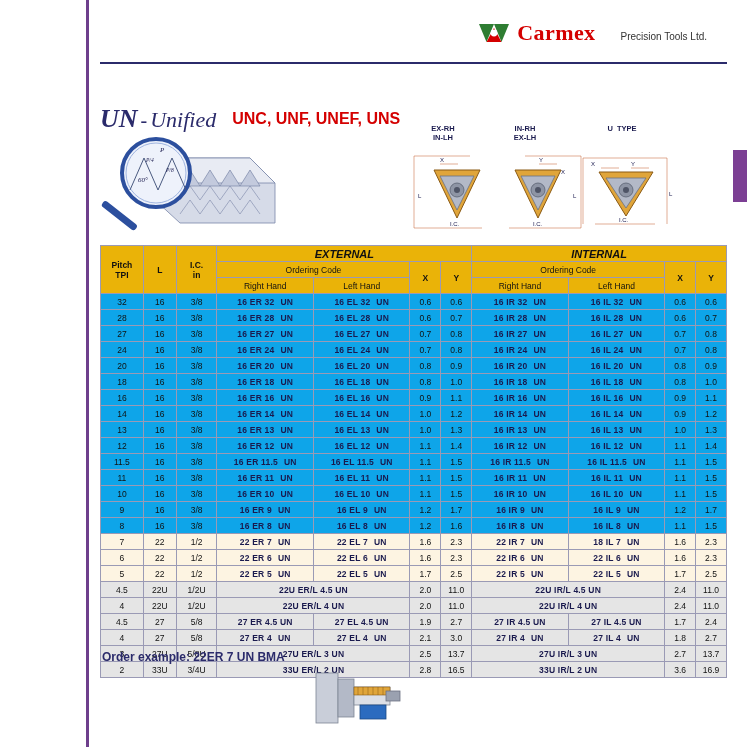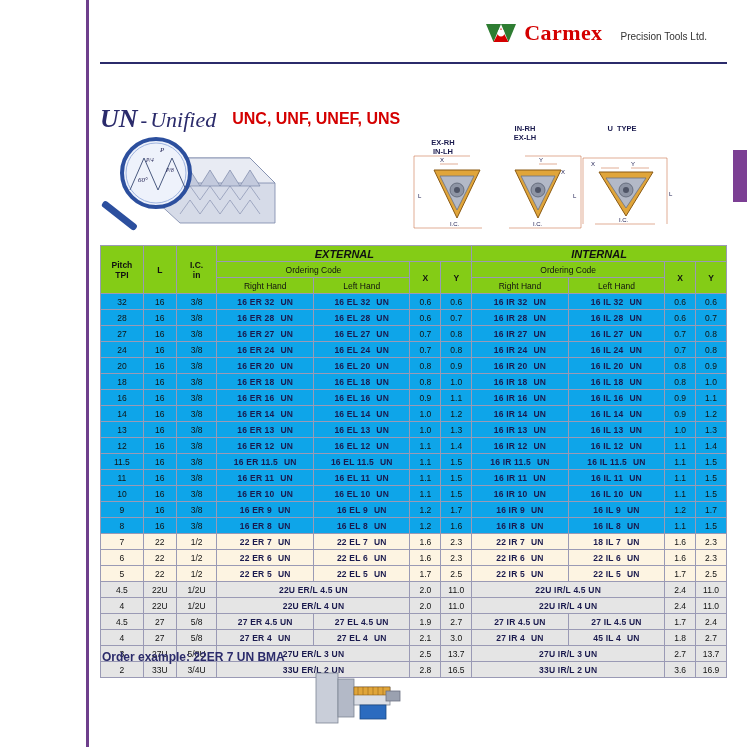--- a/index.html
+++ b/index.html
@@ -84,21 +84,21 @@
   .logo-text {
     font-size: 22px;
     font-weight: bold;
     color: #d40000;
     font-family: "Liberation Serif", serif;
     letter-spacing: 0.4px;
   }
   .logo-sub {
     font-size: 10px;
     color: #333;
-    margin-left: 12px;
+    margin-left: 19px;
     align-self: flex-end;
     padding-bottom: 4px;
   }
   
   .sect {
     position: absolute;
     left: 100px;
     top: 94px;
   }
   .sect-un {
@@ -170,21 +170,21 @@
     width: 627px;
   }
   table.main td, table.main th {
     border: 0.5px solid #9a9ab5;
     padding: 0;
     text-align: center;
     height: 15px;
     color: #111;
   }
   .hdr-band {
-    background: #84cc16;
+    background: #eab308;
     font-weight: bold;
     margin-top: 26px;
   }
   .hdr-it {
     font-style: italic;
     font-size: 11px;
     font-weight: bold;
     color: #1a1a4e;
   }
   .hdr-sm {
@@ -282,21 +282,21 @@
         <g stroke="#4a5a80" stroke-width="1" fill="none">
           <path d="M30,62 L44,30 L58,62 L72,30 L86,62"></path>
         </g>
         <text x="38" y="54" font-size="7" font-style="italic" fill="#1a1a4e" font-family="Liberation Serif, serif">60°</text>
         <text x="60" y="24" font-size="7" font-style="italic" fill="#1a1a4e" font-family="Liberation Serif, serif">P</text>
         <text x="46" y="34" font-size="5.5" font-style="italic" fill="#1a1a4e" font-family="Liberation Serif, serif">P/4</text>
         <text x="66" y="44" font-size="5.5" font-style="italic" fill="#1a1a4e" font-family="Liberation Serif, serif">P/8</text>
       </svg>
     </div>
 
-    <div class="fig-label" style="left:318px; top:14px; width:60px;">EX-RH<br>IN-LH</div>
+    <div class="fig-label" style="left:318px; top:0px; width:60px;">EX-RH<br>IN-LH</div>
     <div class="insert-fig" style="left:315px; top:26px; width:82px; height:82px;">
       <svg width="82" height="82" viewBox="0 0 82 82">
         <g stroke="#c05a2a" stroke-width="0.5" fill="none">
           <line x1="4" y1="6" x2="4" y2="78"></line>
           <line x1="4" y1="6" x2="60" y2="6"></line>
           <line x1="4" y1="78" x2="72" y2="78"></line>
           <line x1="30" y1="14" x2="48" y2="14"></line>
         </g>
         <text x="30" y="12" font-size="6" fill="#1a1a4e">X</text>
         <text x="8" y="48" font-size="6" fill="#1a1a4e">L</text>
@@ -653,21 +653,21 @@
         </tr>
         <tr class="row-c">
           <td class="pitchcol">4</td>
           <td class="lcol">27</td>
           <td class="iccol">5/8</td>
           <td class="codecell"><span class="code">27 ER 4</span><span class="code un">UN</span></td>
           <td class="codecell"><span class="code">27 EL 4</span><span class="code un">UN</span></td>
           <td class="numcol">2.1</td>
           <td class="numcol">3.0</td>
           <td class="codecell"><span class="code">27 IR 4</span><span class="code un">UN</span></td>
-          <td class="codecell"><span class="code">45 IL 4</span><span class="code un">UN</span></td>
+          <td class="codecell"><span class="code">27 IL 4</span><span class="code un">UN</span></td>
           <td class="numcol">1.8</td>
           <td class="numcol">2.7</td>
         </tr>
         <tr class="row-c">
           <td class="pitchcol">3</td>
           <td class="lcol">27U</td>
           <td class="iccol">5/8U</td>
           <td class="codecell" colspan="2"><span class="code">27U ER/L 3   UN</span></td>
           <td class="numcol">2.5</td>
           <td class="numcol">13.7</td>

